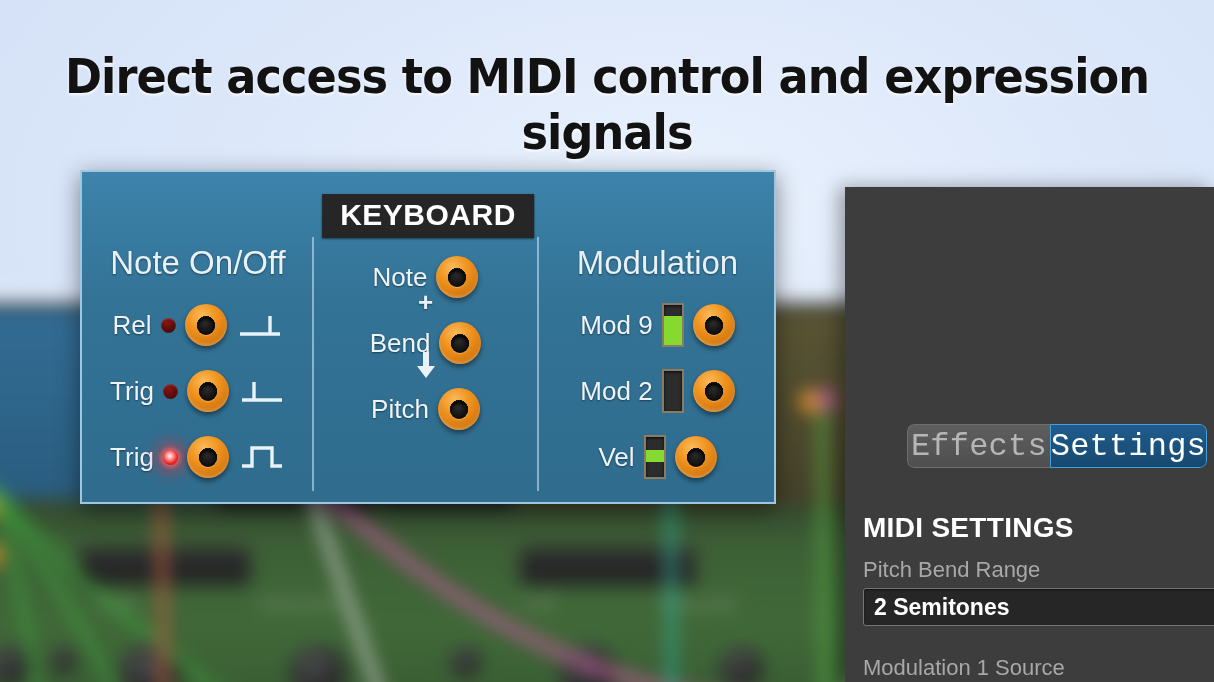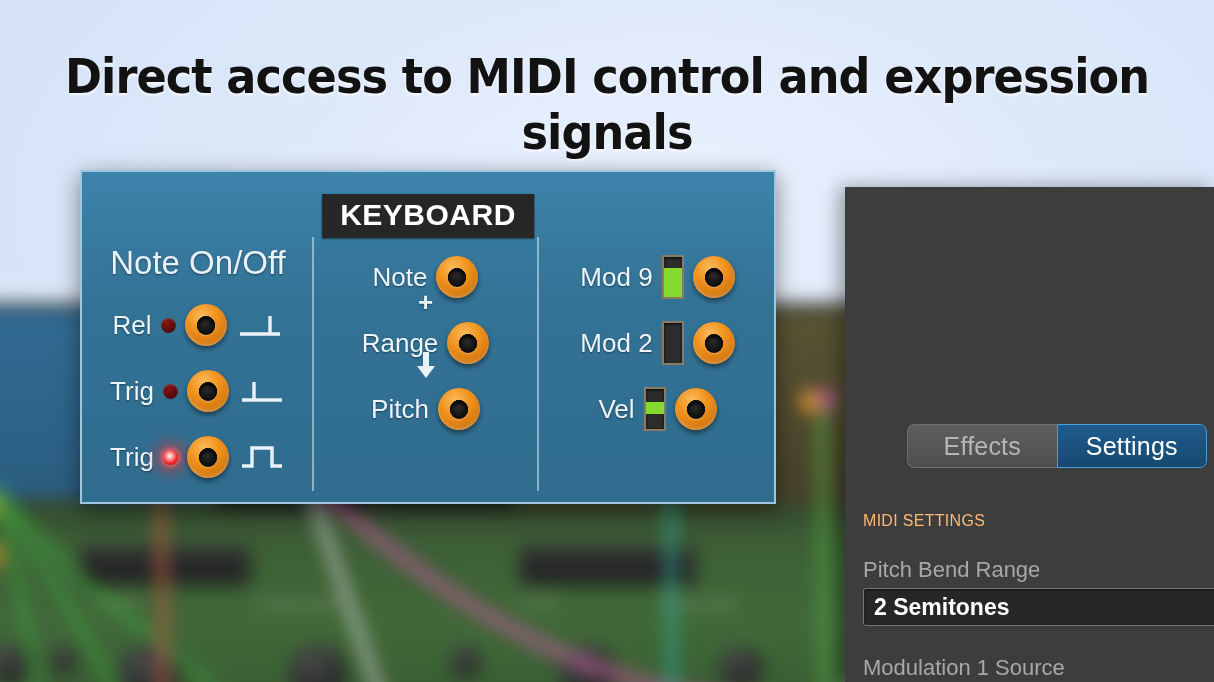--- a/index.html
+++ b/index.html
@@ -148,35 +148,35 @@
     position:absolute; left:845px; top:187px; width:369px; height:495px;
     background:#3d3d3d;
     box-shadow:-6px 0 18px rgba(0,0,0,.35);
   }
   #seg-control{
     position:absolute; left:62px; top:237px; width:300px; height:44px;
     display:flex; border-radius:7px; overflow:hidden;
   }
   .seg{
     flex:1; display:flex; align-items:center; justify-content:center;
-    font-size:25px; letter-spacing:.2px;
+    font-size:32px; letter-spacing:.2px;font-family:Liberation Mono, monospace;
   }
   .seg.inactive{
     background:linear-gradient(180deg,#5e5e5e,#4f4f4f);
     color:#b6b6b6; border:1px solid #6e6e6e; border-right:none;
     border-radius:7px 0 0 7px;
   }
   .seg.active{
     background:linear-gradient(180deg,#1f5c8e,#17496f);
     color:#ffffff; border:1px solid #4a9fd8;
     border-radius:0 7px 7px 0;
   }
   #midi-heading{
     position:absolute; left:18px; top:325px;
-    color:#fdba74; font-size:16px; font-weight:normal; letter-spacing:.3px;
+    color:#ffffff; font-size:28px; font-weight:bold; letter-spacing:.3px;
   }
   .field{ position:absolute; left:18px; width:400px; }
   .field-label{ color:#a8a8a8; font-size:22px; margin-bottom:5px; }
   .field-box{
     height:38px; background:#262626;
     border:1px solid #767676; border-radius:3px;
     display:flex; align-items:center;
     padding:0 10px;
     position:relative;
     box-shadow:inset 0 1px 2px rgba(0,0,0,.6);
@@ -291,38 +291,39 @@
 
     <div class="kb-row">
       <span class="row-label">Note</span>
       <span class="jack"></span>
     </div>
     <div class="connector">
       <span class="plus-sign">+</span>
     </div>
 
     <div class="kb-row">
-      <span class="row-label">Range</span>
+      <span class="row-label">Bend</span>
       <span class="jack"></span>
     </div>
     <div class="connector">
       <span class="arrow-down">
         <svg viewBox="0 0 20 26">
             <path d="M 7 0 L 13 0 L 13 14 L 19 14 L 10 26 L 1 14 L 7 14 Z"></path>
           </svg>
       </span>
     </div>
 
     <div class="kb-row">
       <span class="row-label">Pitch</span>
       <span class="jack"></span>
     </div>
   </div>
 
   <div class="kb-col" id="col-mod">
+    <div class="col-head">Modulation</div>
 
     <div class="kb-row">
       <span class="row-label">Mod 9</span>
       <span class="meter">
           <i class="fill" style="height: 72%; bottom: 0%;"></i>
         </span>
       <span class="jack"></span>
     </div>
 
     <div class="kb-row">

